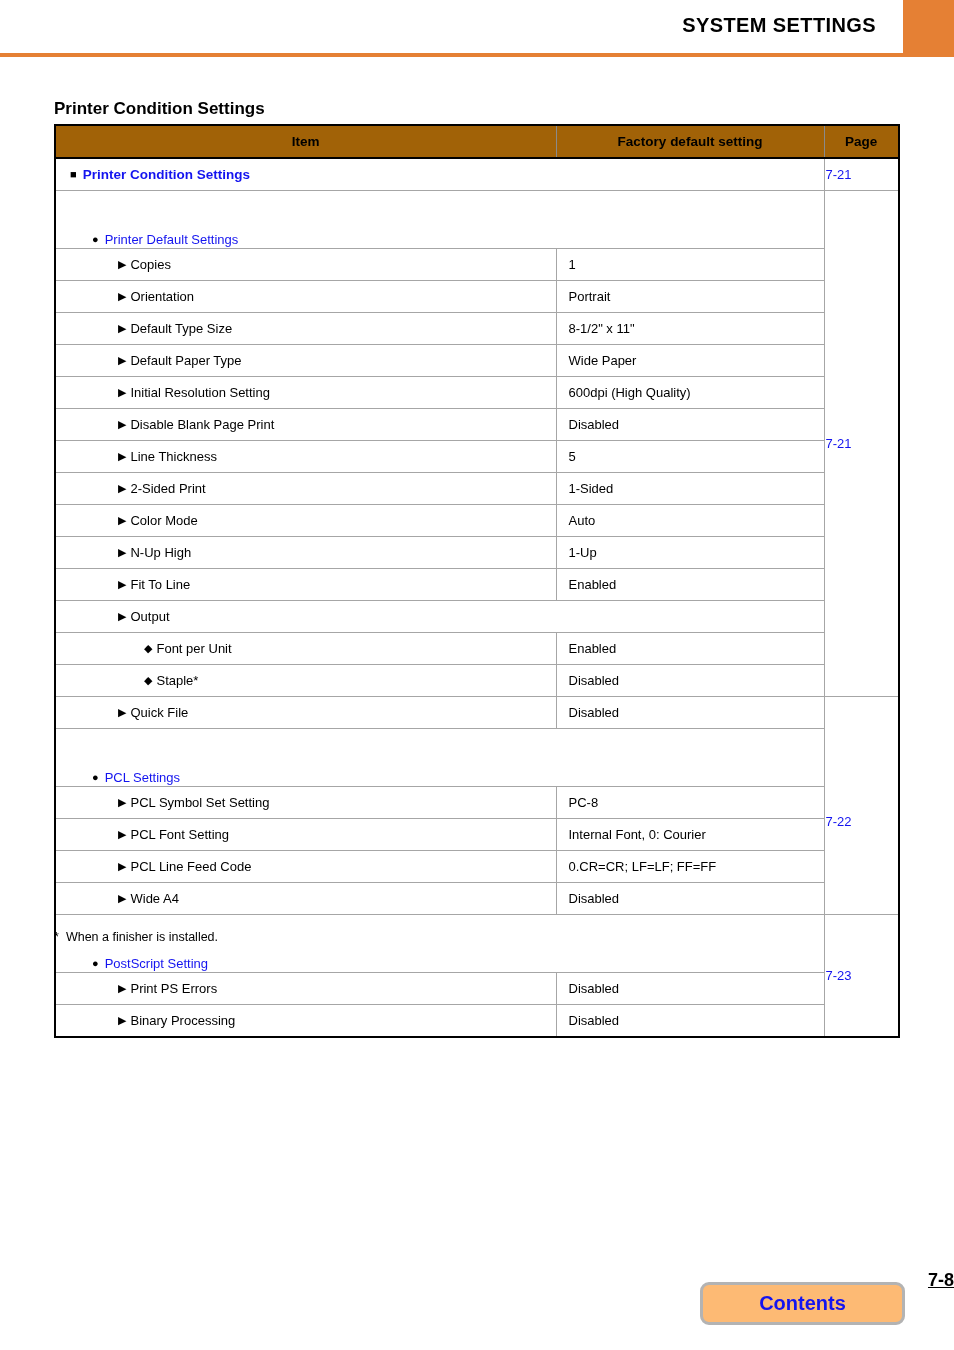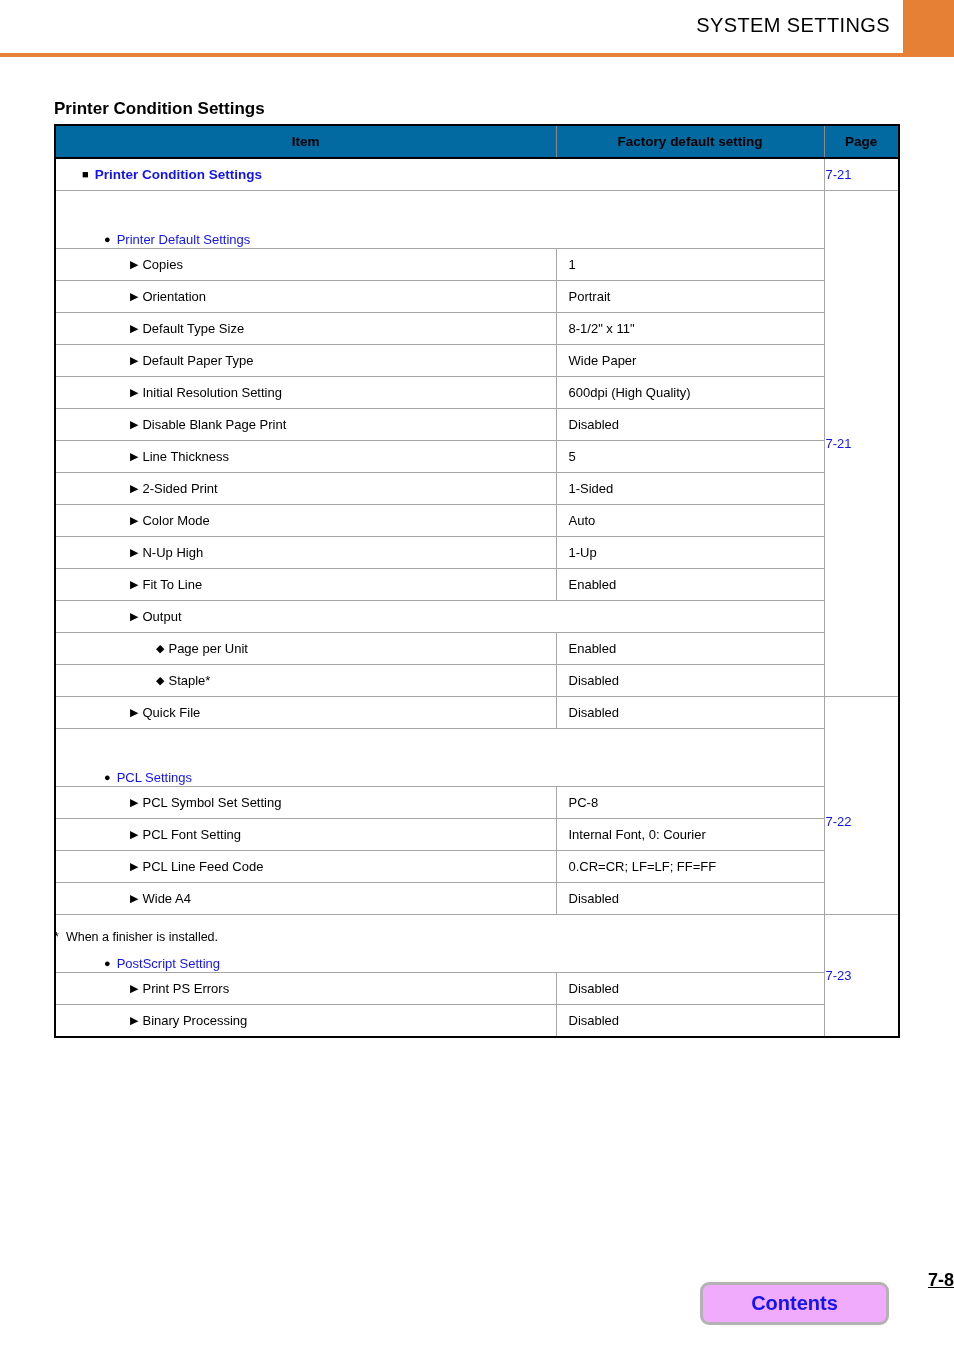--- a/index.html
+++ b/index.html
@@ -36,23 +36,23 @@
     position: absolute;
     top: 53px;
     left: 0;
     width: 954px;
     height: 4px;
     background: #e58034;
   }
   #header-title {
     position: absolute;
     top: 14px;
-    right: 64px;
+    right: 78px;
     font-size: 20px;
-    font-weight: normal;
+    font-weight: bold;
     letter-spacing: 0.4px;
     color: #000000;
     white-space: nowrap;
   }
 
   
   #section-heading {
     position: absolute;
     top: 88px;
     left: 54px;
@@ -69,21 +69,21 @@
     width: 844px;
     border-collapse: collapse;
     table-layout: fixed;
     border: 2px solid #000000;
   }
   #settings-table col.c-item  { width: 501px; }
   #settings-table col.c-value { width: 268px; }
   #settings-table col.c-page  { width: 75px; }
 
   #settings-table th {
-    background: #0369a1;
+    background: #a16207;
     font-size: 13.5px;
     font-weight: bold;
     text-align: center;
     height: 29px;
     border-right: 1px solid #8a8a8a;
     border-bottom: 2px solid #000000;
     color: #000000;
   }
   #settings-table th:last-child { border-right: none; }
 
@@ -95,21 +95,21 @@
     vertical-align: middle;
     color: #000000;
   }
   #settings-table tr:last-child td { border-bottom: none; }
   #settings-table td.page-cell {
     border-right: none;
     color: #1414ef;
     font-size: 13px;
   }
   #settings-table td.value-cell { padding-left: 12px; }
-  #settings-table td.item-cell  { padding-left: 12px; }
+  #settings-table td.item-cell  { padding-left: 0; }
 
   
   .lvl { display: inline-block; white-space: nowrap; }
   .marker {
     display: inline-block;
     text-align: left;
     color: #000000;
   }
 
   .lvl1 { padding-left: 14px; font-weight: bold; color: #1414ef; font-size: 13.5px; }
@@ -143,26 +143,26 @@
     text-align: right;
     font-size: 18px;
     font-weight: bold;
     color: #000000;
     text-decoration: underline;
   }
   #contents-button {
     position: absolute;
     left: 700px;
     top: 1282px;
-    width: 189px;
+    width: 205px;
     height: 43px;
     box-sizing: border-box;
     border: 3px solid #b3b3b3;
     border-radius: 9px;
-    background: #f0abfc;
+    background: #fdba74;
     display: flex;
     align-items: center;
     justify-content: center;
   }
   #contents-button .label {
     font-size: 20px;
     font-weight: bold;
     color: #1414ef;
   }
 </style>
@@ -240,21 +240,21 @@
         <td class="value-cell">1-Up</td>
       </tr>
       <tr>
         <td class="item-cell"><span class="lvl lvl3"><span class="marker">▶</span><span>Fit To Line</span></span></td>
         <td class="value-cell">Enabled</td>
       </tr>
       <tr>
         <td class="item-cell" colspan="2"><span class="lvl lvl3"><span class="marker">▶</span><span>Output</span></span></td>
       </tr>
       <tr>
-        <td class="item-cell"><span class="lvl lvl4"><span class="marker">◆</span><span>Page per Unit</span></span></td>
+        <td class="item-cell"><span class="lvl lvl4"><span class="marker">◆</span><span>Font per Unit</span></span></td>
         <td class="value-cell">Enabled</td>
       </tr>
       <tr>
         <td class="item-cell"><span class="lvl lvl4"><span class="marker">◆</span><span>Staple*</span></span></td>
         <td class="value-cell">Disabled</td>
       </tr>
       <tr>
         <td class="item-cell"><span class="lvl lvl3"><span class="marker">▶</span><span>Quick File</span></span></td>
         <td class="value-cell">Disabled</td>
       </tr>

